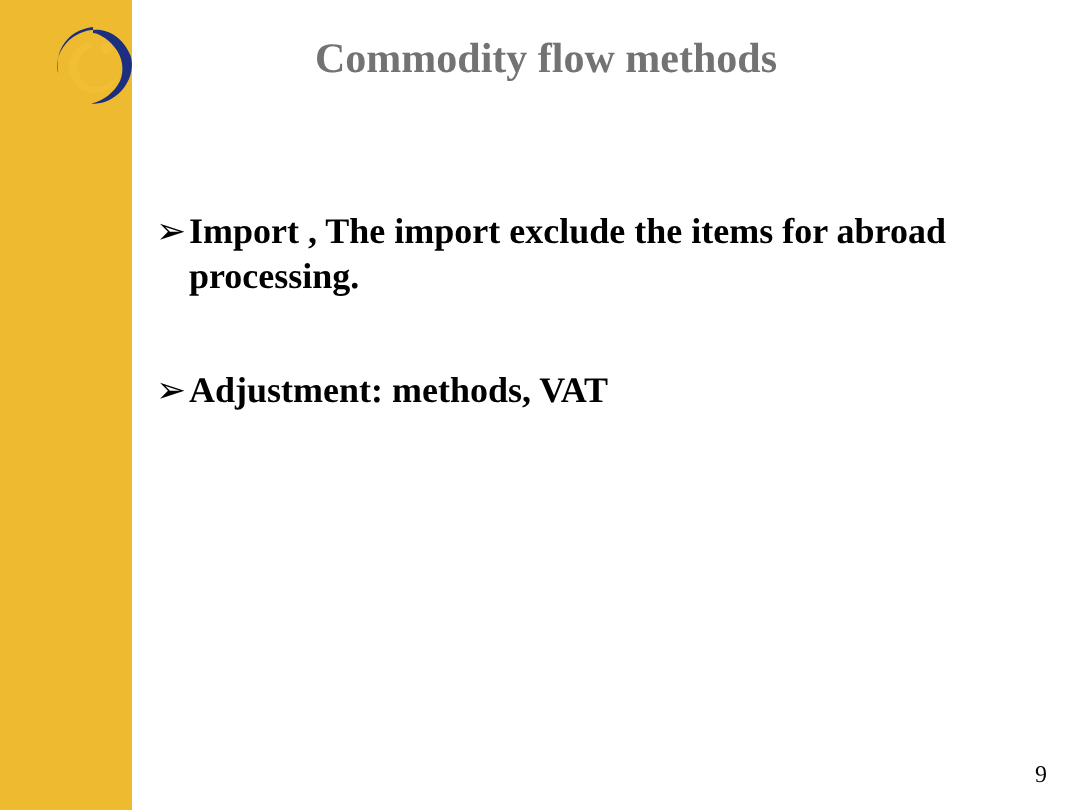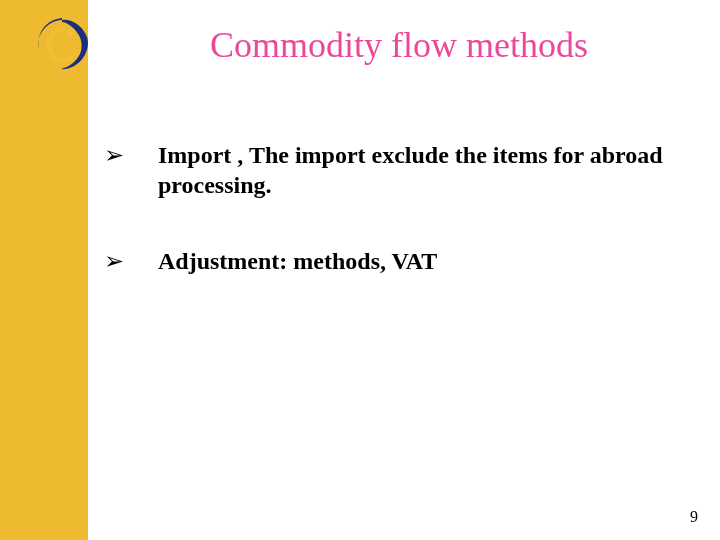--- a/index.html
+++ b/index.html
@@ -1,25 +1,25 @@
 <!DOCTYPE html>
 <html><head>
 <meta charset="utf-8">
 <style>
   * { margin: 0; padding: 0; box-sizing: border-box; }
   html, body { width: 720px; height: 540px; overflow: hidden; font-family: "Times New Roman", Times, serif; background: #fff; }
   .slide { position: relative; width: 720px; height: 540px; background: #fff; }
   .sidebar { position: absolute; left: 0; top: 0; width: 88px; height: 540px; background: #eeba2f; }
   .logo-wrap { position: absolute; left: 31px; top: 14px; width: 62px; height: 62px; }
   .logo-wrap svg { width: 62px; height: 62px; display: block; }
-  .title { position: absolute; left: 210px; top: 24px; font-size: 36px; font-weight: 400; color: #ec4899; }
+  .title { position: absolute; left: 210px; top: 24px; font-size: 28px; font-weight: 700; color: #737373; }
   .content { position: absolute; left: 104px; top: 140px; width: 580px; color: #000; }
   .bullet { display: flex; align-items: flex-start; font-size: 24px; font-weight: 700; line-height: 1.25; margin-bottom: 46px; }
   .bullet .arrow { flex: 0 0 auto; width: 22px; font-family: Arial, sans-serif; font-weight: 400; }
-  .bullet .txt { flex: 1 1 auto; margin-left: 32px; }
+  .bullet .txt { flex: 1 1 auto; }
   .pagenum { position: absolute; right: 22px; bottom: 14px; font-size: 16px; color: #000; font-family: "Times New Roman", serif; }
 </style>
 </head>
 <body>
 
 <div class="slide">
 
   <div class="sidebar"></div>
 
   <div class="logo-wrap">

